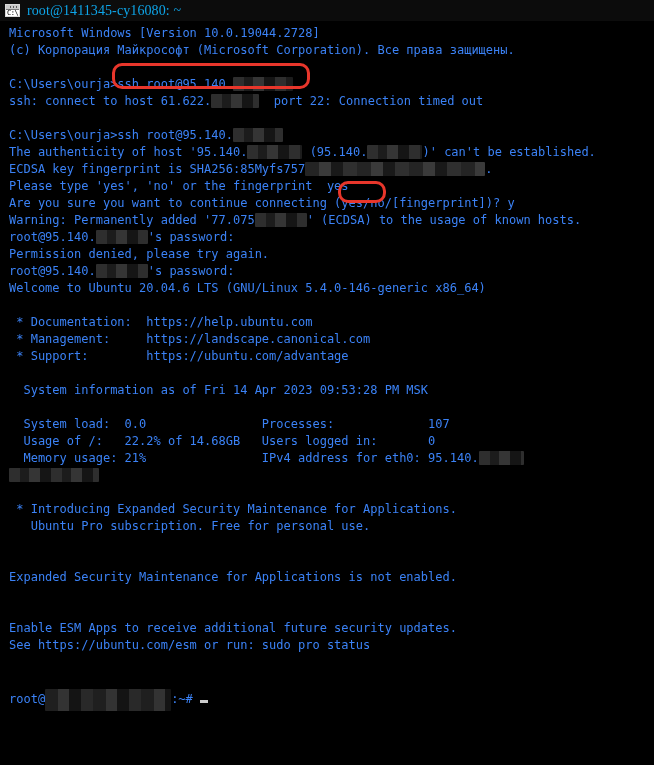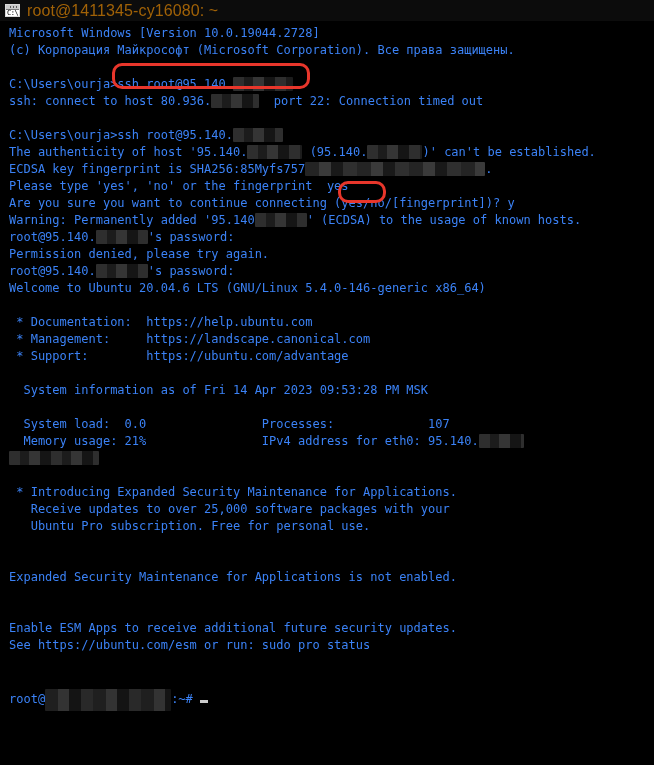--- a/index.html
+++ b/index.html
@@ -52,23 +52,23 @@
     position: absolute;
     left: 1px;
     top: 4px;
     font-family: "DejaVu Sans Mono", "Liberation Mono", monospace;
     font-size: 7px;
     line-height: 8px;
     color: #000000;
     letter-spacing: -0.5px;
   }
   #title-text {
-    font-family: Liberation Sans, sans-serif;
-    font-size: 16px;
-    color: #a16207;
+    font-family: Liberation Serif, serif;
+    font-size: 14px;
+    color: #0ea5e9;
     white-space: pre;
     letter-spacing: 0.1px;
   }
 
   
   #terminal {
     position: relative;
     background: #000000;
     height: 744px;
     padding: 4px 0 0 1px;
@@ -153,45 +153,45 @@
   </div>
   <div id="title-text">root@1411345-cy16080: ~</div>
 </div>
 
 <div id="terminal">
   <div id="screen">
       <div class="line"><span class="seg">Microsoft Windows [Version 10.0.19044.2728]</span></div>
       <div class="line"><span class="seg">(c) Корпорация Майкрософт (Microsoft Corporation). Все права защищены.</span></div>
       <div class="line"><span class="seg"> </span></div>
       <div class="line"><span class="seg">C:\Users\ourja&gt;ssh root@95.140.</span><span class="redact" style="width: 60px;"></span></div>
-      <div class="line"><span class="seg">ssh: connect to host 80.936.</span><span class="redact" style="width: 48px;"></span><span class="seg">  port 22: Connection timed out</span></div>
+      <div class="line"><span class="seg">ssh: connect to host 61.622.</span><span class="redact" style="width: 48px;"></span><span class="seg">  port 22: Connection timed out</span></div>
       <div class="line"><span class="seg"> </span></div>
       <div class="line"><span class="seg">C:\Users\ourja&gt;ssh root@95.140.</span><span class="redact" style="width: 50px;"></span></div>
       <div class="line"><span class="seg">The authenticity of host '95.140.</span><span class="redact" style="width: 55px;"></span><span class="seg"> (95.140.</span><span class="redact" style="width: 55px;"></span><span class="seg">)' can't be established.</span></div>
       <div class="line"><span class="seg">ECDSA key fingerprint is SHA256:85Myfs757</span><span class="redact blurry" style="width: 180px;"></span><span class="seg">.</span></div>
       <div class="line"><span class="seg">Please type 'yes', 'no' or the fingerprint  yes</span></div>
       <div class="line"><span class="seg">Are you sure you want to continue connecting (yes/no/[fingerprint])? y</span></div>
-      <div class="line"><span class="seg">Warning: Permanently added '95.140</span><span class="redact" style="width: 52px;"></span><span class="seg">' (ECDSA) to the usage of known hosts.</span></div>
+      <div class="line"><span class="seg">Warning: Permanently added '77.075</span><span class="redact" style="width: 52px;"></span><span class="seg">' (ECDSA) to the usage of known hosts.</span></div>
       <div class="line"><span class="seg">root@95.140.</span><span class="redact" style="width: 52px;"></span><span class="seg">'s password:</span></div>
       <div class="line"><span class="seg">Permission denied, please try again.</span></div>
       <div class="line"><span class="seg">root@95.140.</span><span class="redact" style="width: 52px;"></span><span class="seg">'s password:</span></div>
       <div class="line"><span class="seg">Welcome to Ubuntu 20.04.6 LTS (GNU/Linux 5.4.0-146-generic x86_64)</span></div>
       <div class="line"><span class="seg"> </span></div>
       <div class="line"><span class="seg"> * Documentation:  https://help.ubuntu.com</span></div>
       <div class="line"><span class="seg"> * Management:     https://landscape.canonical.com</span></div>
       <div class="line"><span class="seg"> * Support:        https://ubuntu.com/advantage</span></div>
       <div class="line"><span class="seg"> </span></div>
       <div class="line"><span class="seg">  System information as of Fri 14 Apr 2023 09:53:28 PM MSK</span></div>
       <div class="line"><span class="seg"> </span></div>
       <div class="line"><span class="seg">  System load:  0.0                Processes:             107</span></div>
+      <div class="line"><span class="seg">  Usage of /:   22.2% of 14.68GB   Users logged in:       0</span></div>
       <div class="line"><span class="seg">  Memory usage: 21%                IPv4 address for eth0: 95.140.</span><span class="redact" style="width: 45px;"></span></div>
       <div class="line"><span class="redact" style="width: 90px;"></span></div>
       <div class="line"><span class="seg"> </span></div>
       <div class="line"><span class="seg"> * Introducing Expanded Security Maintenance for Applications.</span></div>
-      <div class="line"><span class="seg">   Receive updates to over 25,000 software packages with your</span></div>
       <div class="line"><span class="seg">   Ubuntu Pro subscription. Free for personal use.</span></div>
       <div class="line"><span class="seg"> </span></div>
       <div class="line"><span class="seg"> </span></div>
       <div class="line"><span class="seg">Expanded Security Maintenance for Applications is not enabled.</span></div>
       <div class="line"><span class="seg"> </span></div>
       <div class="line"><span class="seg"> </span></div>
       <div class="line"><span class="seg">Enable ESM Apps to receive additional future security updates.</span></div>
       <div class="line"><span class="seg">See https://ubuntu.com/esm or run: sudo pro status</span></div>
       <div class="line"><span class="seg"> </span></div>
       <div class="line"><span class="seg"> </span></div>

